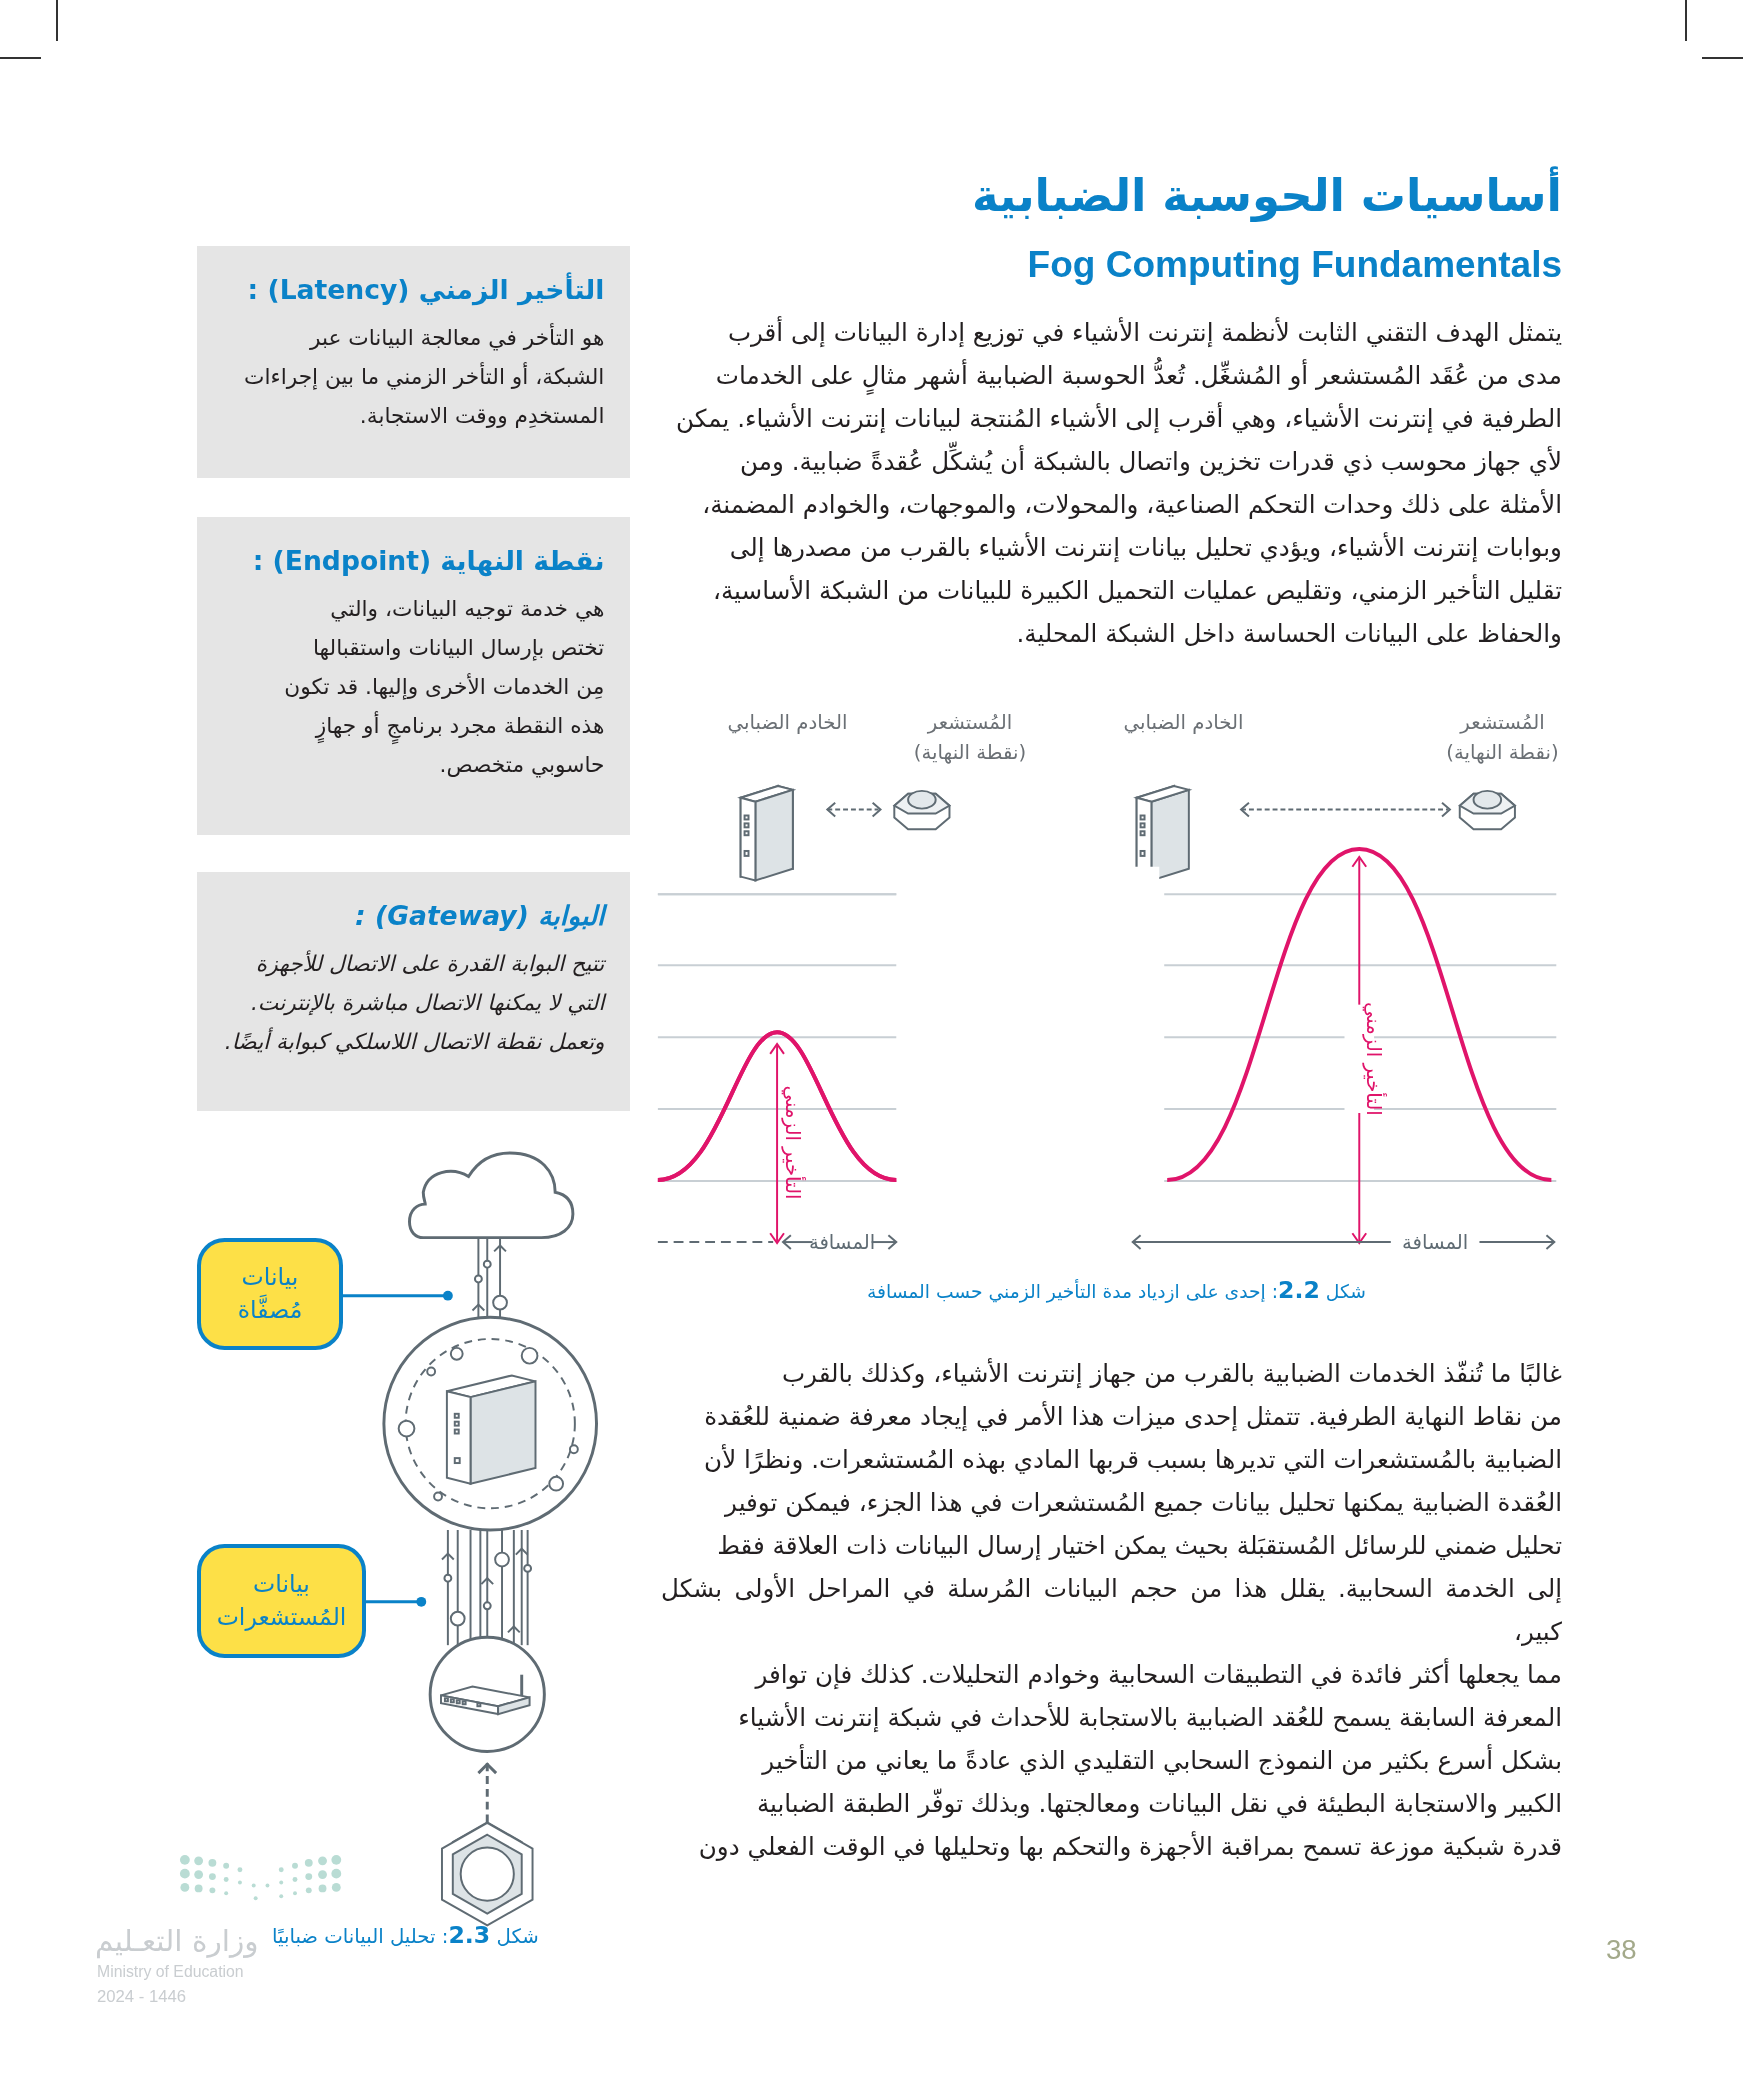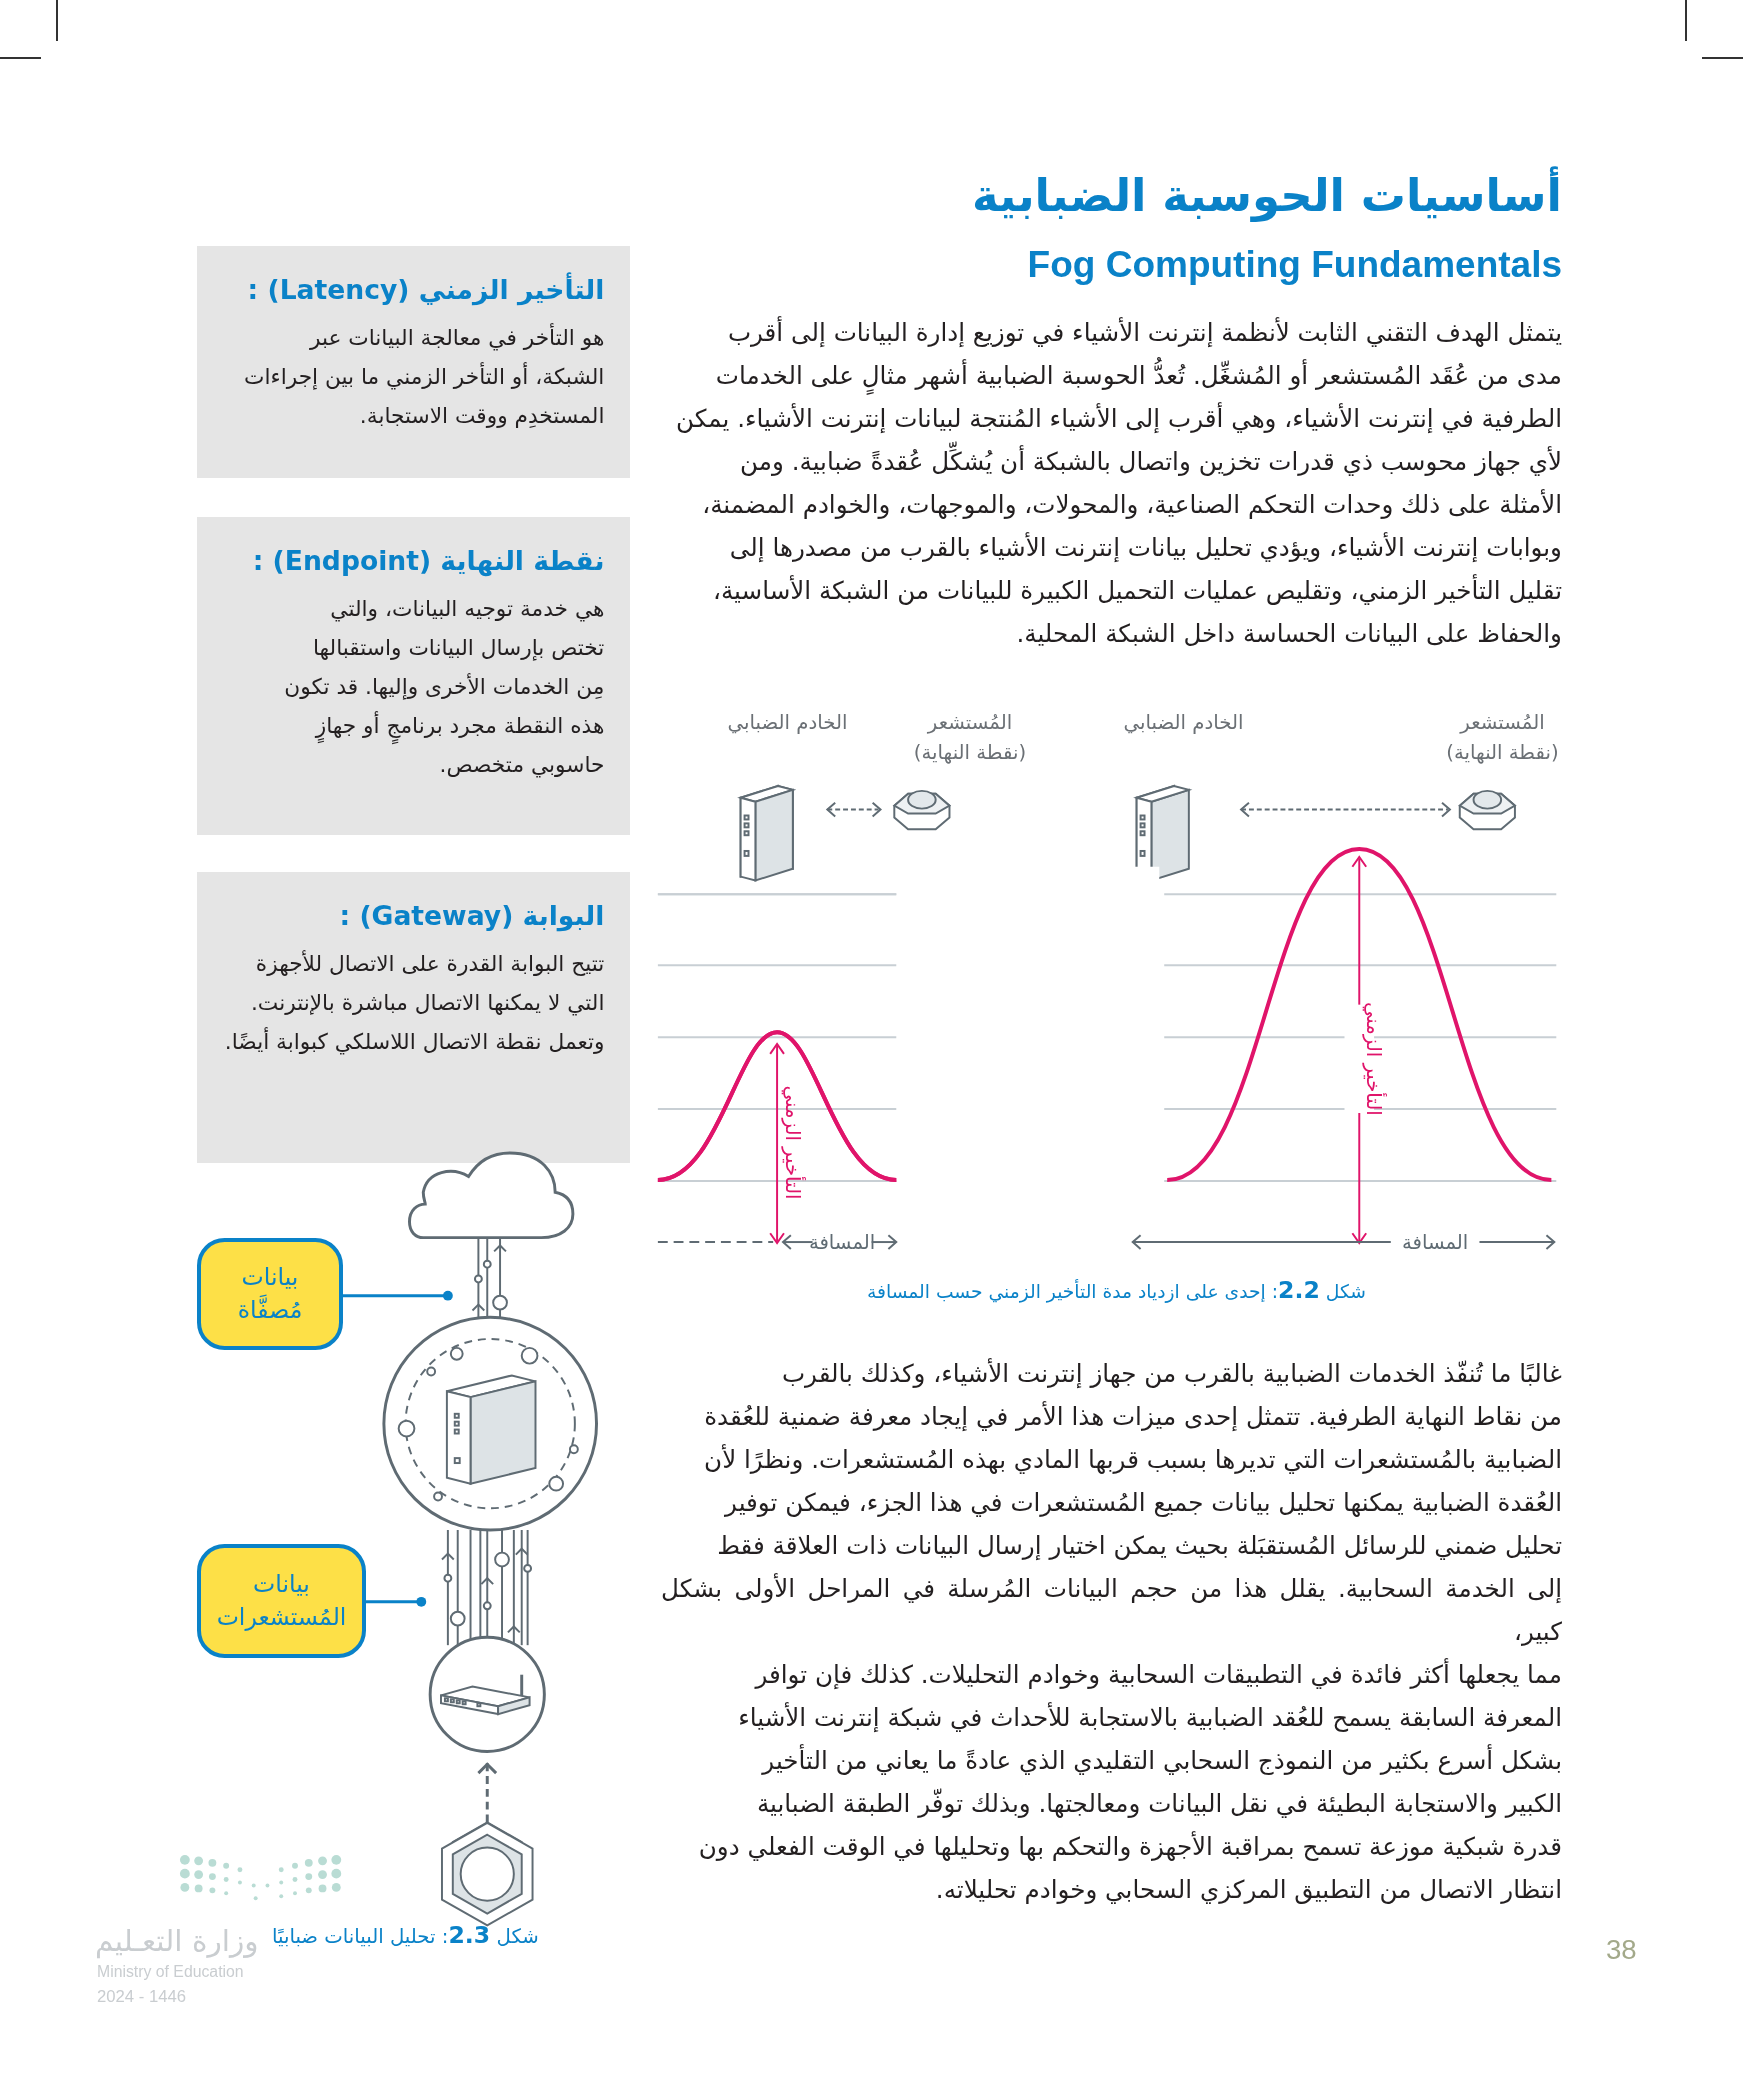--- a/index.html
+++ b/index.html
@@ -56,21 +56,21 @@
 
 <div class="box" style="top:517px;height:318px;">
   <h3>نقطة النهاية (Endpoint) :</h3>
   <p>هي خدمة توجيه البيانات، والتي</p>
   <p>تختص بإرسال البيانات واستقبالها</p>
   <p>مِن الخدمات الأخرى وإليها. قد تكون</p>
   <p>هذه النقطة مجرد برنامجٍ أو جهازٍ</p>
   <p>حاسوبي متخصص.</p>
 </div>
 
-<div class="box" style="top:872px;height:291px;">
+<div class="box" style="top:872px;height:239px;font-style:italic;">
   <h3>البوابة (Gateway) :</h3>
   <p>تتيح البوابة القدرة على الاتصال للأجهزة</p>
   <p>التي لا يمكنها الاتصال مباشرة بالإنترنت.</p>
   <p>وتعمل نقطة الاتصال اللاسلكي كبوابة أيضًا.</p>
 </div>
 
 <div>
 
   <div class="lbl" style="left:704px;top:709px;width:167px;">الخادم الضبابي</div>
   <div class="lbl" style="left:891px;top:709px;width:158px;">المُستشعر</div>
@@ -202,21 +202,20 @@
   <p>من نقاط النهاية الطرفية. تتمثل إحدى ميزات هذا الأمر في إيجاد معرفة ضمنية للعُقدة</p>
   <p>الضبابية بالمُستشعرات التي تديرها بسبب قربها المادي بهذه المُستشعرات. ونظرًا لأن</p>
   <p>العُقدة الضبابية يمكنها تحليل بيانات جميع المُستشعرات في هذا الجزء، فيمكن توفير</p>
   <p>تحليل ضمني للرسائل المُستقبَلة بحيث يمكن اختيار إرسال البيانات ذات العلاقة فقط</p>
   <p>إلى الخدمة السحابية. يقلل هذا من حجم البيانات المُرسلة في المراحل الأولى بشكل كبير،</p>
   <p>مما يجعلها أكثر فائدة في التطبيقات السحابية وخوادم التحليلات. كذلك فإن توافر</p>
   <p>المعرفة السابقة يسمح للعُقد الضبابية بالاستجابة للأحداث في شبكة إنترنت الأشياء</p>
   <p>بشكل أسرع بكثير من النموذج السحابي التقليدي الذي عادةً ما يعاني من التأخير</p>
   <p>الكبير والاستجابة البطيئة في نقل البيانات ومعالجتها. وبذلك توفّر الطبقة الضبابية</p>
   <p>قدرة شبكية موزعة تسمح بمراقبة الأجهزة والتحكم بها وتحليلها في الوقت الفعلي دون</p>
-  <p>انتظار الاتصال من التطبيق المركزي السحابي وخوادم تحليلاته.</p>
 </div>
 
 <div>
   <svg class="abs" style="left:187px;top:1143px;" width="443" height="709" viewBox="0 0 450 720">
 
     <path d="M240,96 L360,96 C380,96 392,86 392,72 C392,58 384,52 374,50 C374,30 360,10 328,10 C304,10 292,24 286,34 C270,24 244,28 240,50 C240,56 242,60 242,62 C234,62 226,68 226,80 C226,90 232,96 240,96 Z" fill="#fff" stroke="#5f6b73" stroke-width="3"></path>
 
     <g stroke="#5f6b73" stroke-width="2" fill="#fff">
       <line x1="296" y1="97" x2="296" y2="186"></line>
         <line x1="305" y1="97" x2="305" y2="186"></line>

